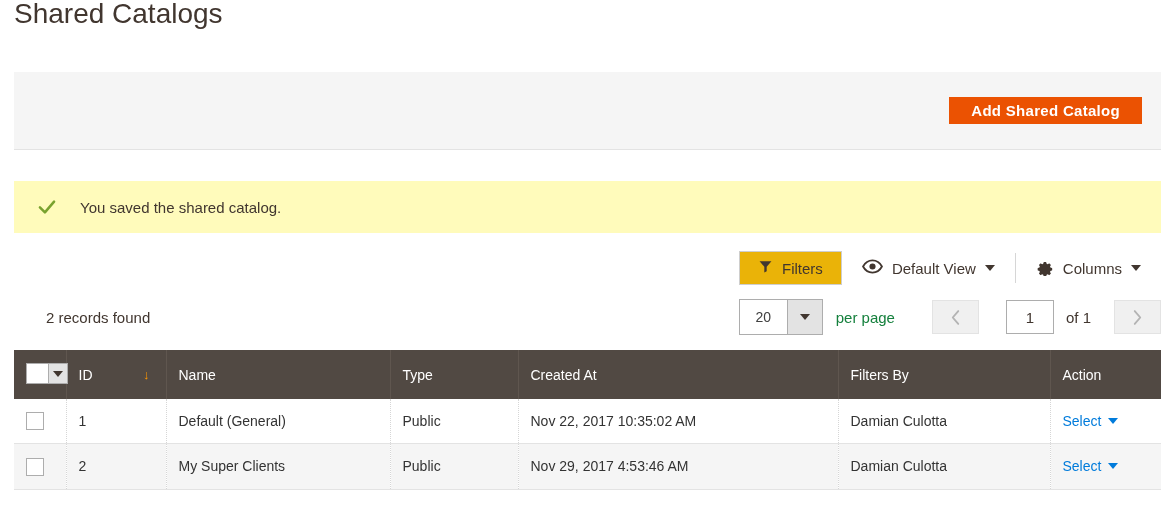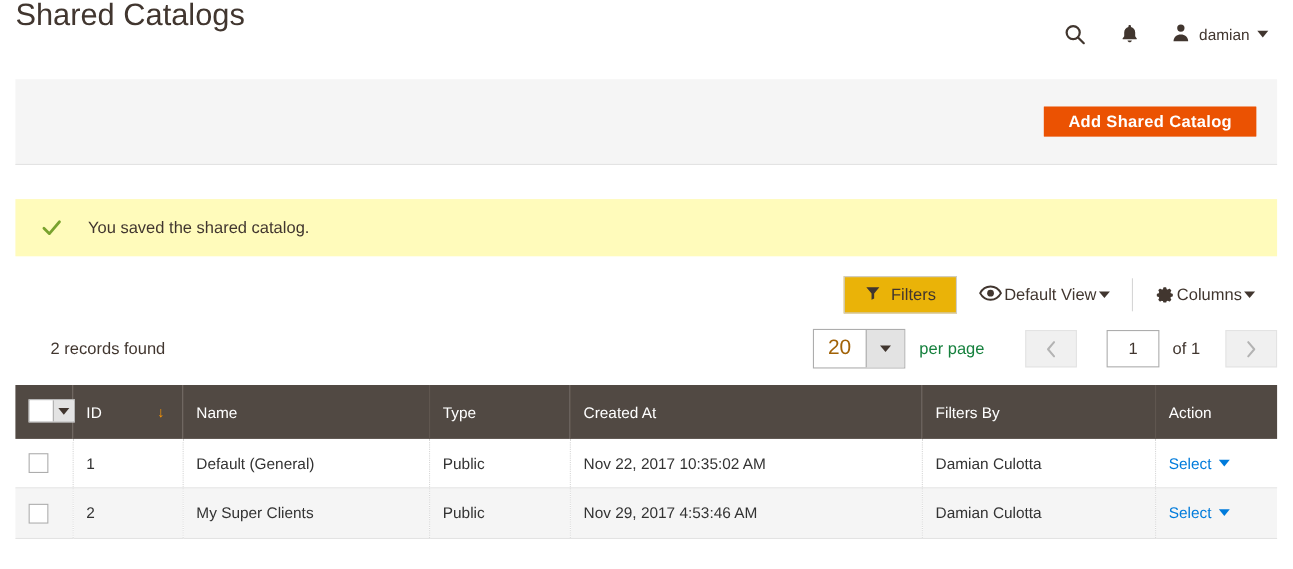--- a/index.html
+++ b/index.html
@@ -114,21 +114,21 @@
     gap: 9px;
     padding: 8px 18px;
     font-size: 15px;
     color: #41362f;
     cursor: pointer;
     height: 34px;
   }
   .tb-control {
     display: flex;
     align-items: center;
-    gap: 2px;
+    gap: 9px;
     font-size: 15px;
     color: #41362f;
     cursor: pointer;
     padding: 0 20px;
     height: 34px;
   }
   .tb-sep { width: 1px; height: 30px; background: #d6d6d6; }
 
   
   .grid-toolbar-mid {
@@ -175,22 +175,22 @@
     height: 36px;
     width: 84px;
     border: 1px solid #adadad;
     background: #ffffff;
   }
   .perpage-value {
     flex: 1;
     display: flex;
     align-items: center;
     justify-content: center;
-    font-size: 19px;
-    color: #a16207;
+    font-size: 14px;
+    color: #404040;
     text-align: right;
   }
   .perpage-label {
     margin-left: 13px;
     font-size: 15px;
     color: #15803d;
   }
   .pager-arrow {
     width: 47px; height: 34px;
     background: #f0f0f0;
@@ -311,44 +311,20 @@
     border-top: 6px solid #007bdb;
     display: inline-block;
   }
 </style>
 </head>
 <body>
 
 <div class="page-header">
   <h1 class="page-title">Shared Catalogs</h1>
 
-  <div class="header-right">
-    <div class="hdr-icon-btn">
-      <svg width="22" height="22" viewBox="0 0 24 24" fill="none" stroke="#41362f" stroke-width="2.2">
-        <circle cx="10.5" cy="10.5" r="6.5"></circle>
-          <line x1="15.3" y1="15.3" x2="21" y2="21" stroke-linecap="round"></line>
-      </svg>
-    </div>
-    <div class="hdr-icon-btn">
-      <svg width="20" height="22" viewBox="0 0 24 24" fill="#41362f">
-        <path d="M12 2.2c-.8 0-1.4.6-1.4 1.4v.7C7.9 4.9 6 7.3 6 10.2v4.2l-1.7 2.3c-.3.4 0 1 .5 1h14.4c.5 0 .8-.6.5-1L18 14.4v-4.2c0-2.9-1.9-5.3-4.6-5.9v-.7c0-.8-.6-1.4-1.4-1.4z"></path>
-        <path d="M9.6 19c.3 1.2 1.3 2 2.4 2s2.1-.8 2.4-2H9.6z"></path>
-      </svg>
-    </div>
-    <div class="user-menu">
-      <span>
-        <svg width="19" height="19" viewBox="0 0 24 24" fill="#41362f">
-          <circle cx="12" cy="7" r="4.2"></circle>
-          <path d="M3.6 22c0-4.6 3.8-7.6 8.4-7.6s8.4 3 8.4 7.6z"></path>
-        </svg>
-      </span>
-      <span>damian</span>
-      <span class="caret-dark"></span>
-    </div>
-  </div>
 </div>
 
 <div class="page-actions-strip">
   <button class="btn-primary">Add Shared Catalog</button>
 </div>
 
 <div class="messages">
   <div class="message-success">
     <span class="check-icon">
       <svg width="22" height="20" viewBox="0 0 24 24" fill="none" stroke="#79a22e" stroke-width="3" stroke-linecap="round" stroke-linejoin="round">

